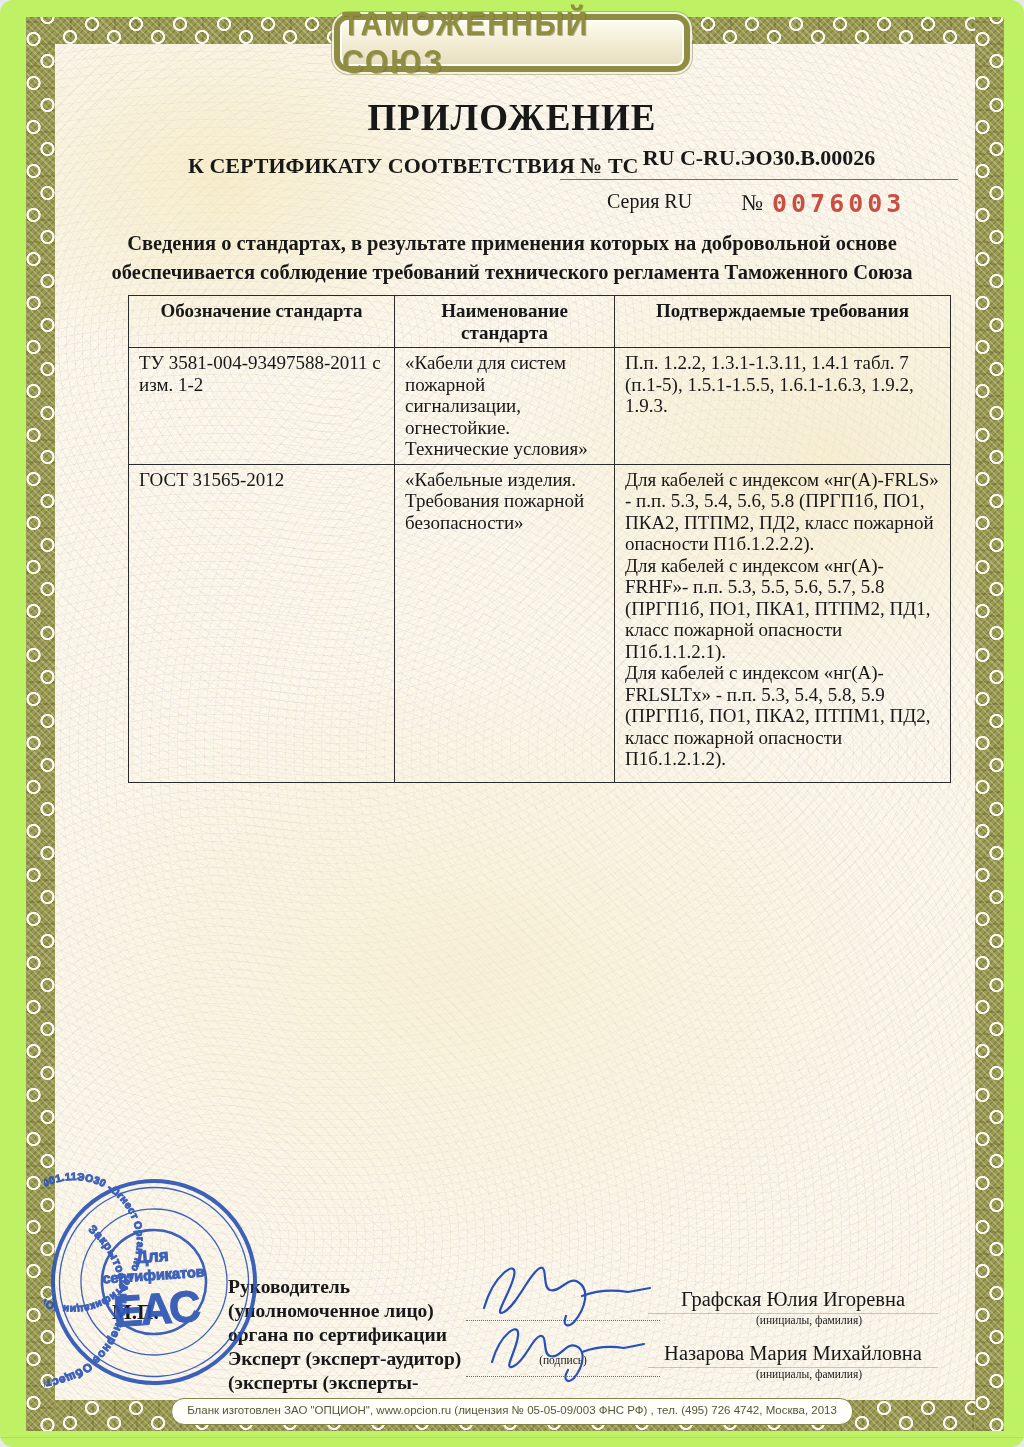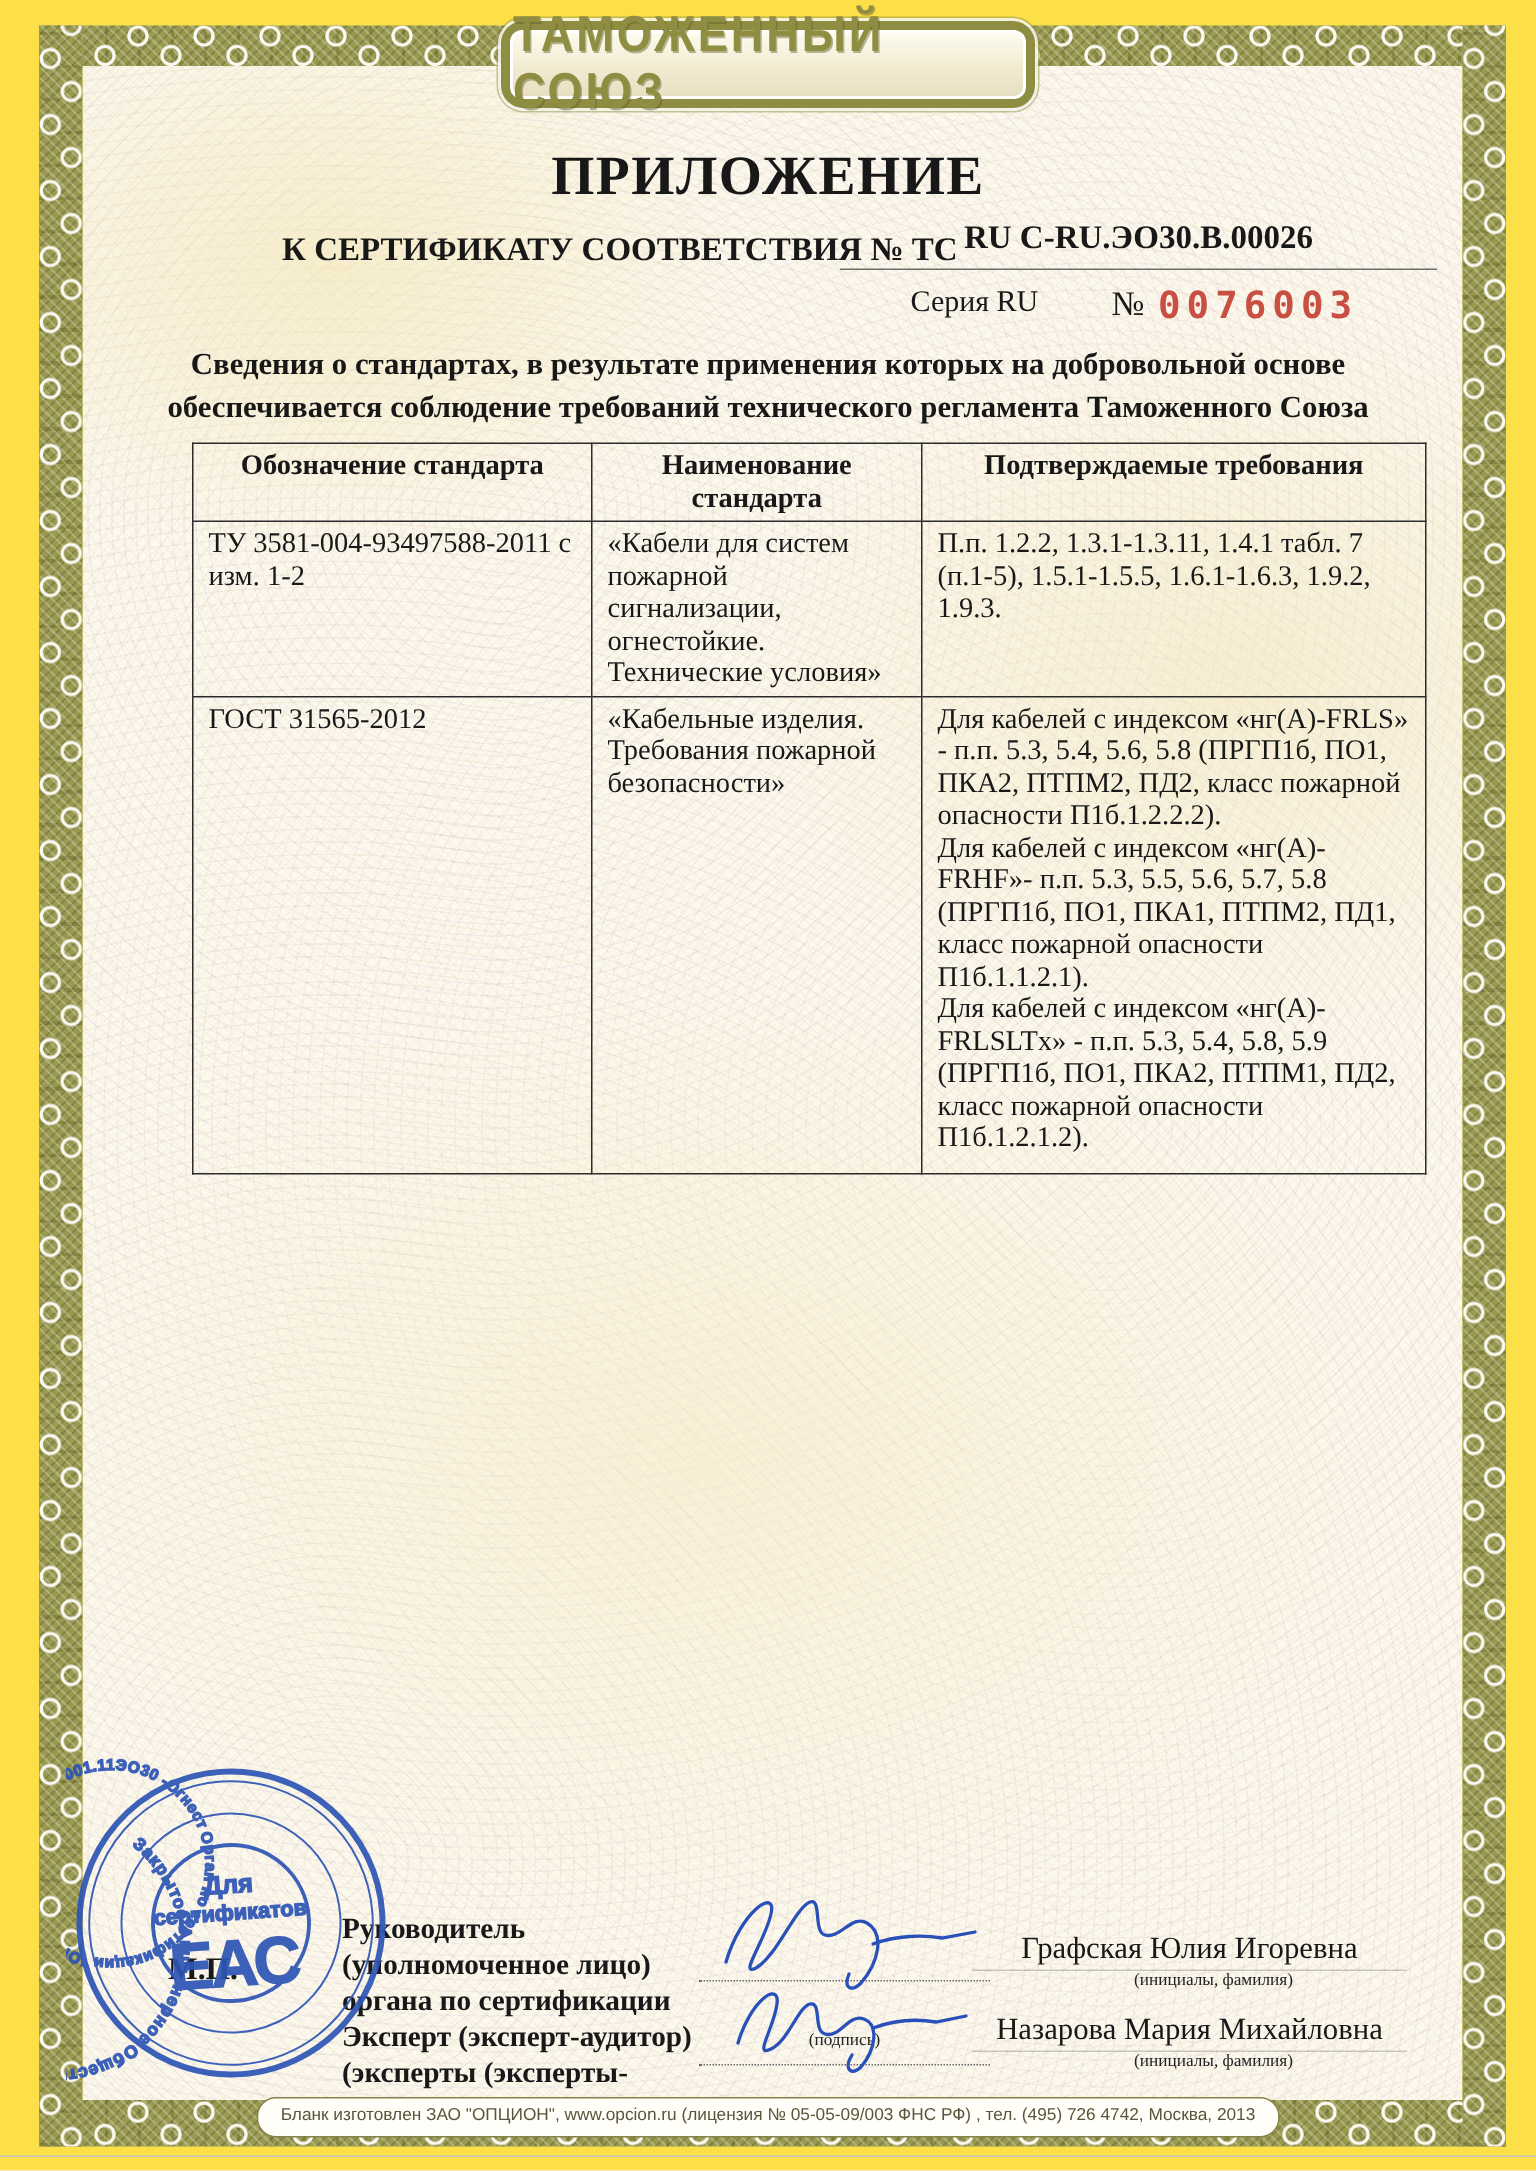--- a/index.html
+++ b/index.html
@@ -1,19 +1,19 @@
 <!DOCTYPE html>
 <html><head>
 <meta charset="utf-8">
 <style>
   html,body { margin:0; padding:0; background:#e8e8e8; }
   .page {
     position:relative; width:1024px; height:1447px; margin:0 auto;
-    background:#fde047; overflow:hidden;
-    font-family:"Liberation Serif", serif; color:#181818;
+    background:#bef264; overflow:hidden;
+    font-family:"Liberation Serif", serif; color:#181818;border-radius:13px;
   }
   
   .band { position:absolute; background-color:#9a9952; z-index:2; }
   .band.h {
     background-image:
       radial-gradient(circle 8px at 50% 26%, rgba(255,255,250,0) 4.6px, rgba(255,255,250,.95) 5.2px 6.8px, rgba(255,255,250,0) 7.4px),
       radial-gradient(circle 8px at 50% 74%, rgba(255,255,250,0) 4.6px, rgba(255,255,250,.95) 5.2px 6.8px, rgba(255,255,250,0) 7.4px),
       repeating-linear-gradient(45deg, rgba(255,255,248,.22) 0 1.5px, transparent 1.5px 5px),
       repeating-linear-gradient(-45deg, rgba(86,84,30,.30) 0 1.5px, transparent 1.5px 5px),
       repeating-linear-gradient(90deg, rgba(112,110,44,.45) 0 2px, transparent 2px 22px);

